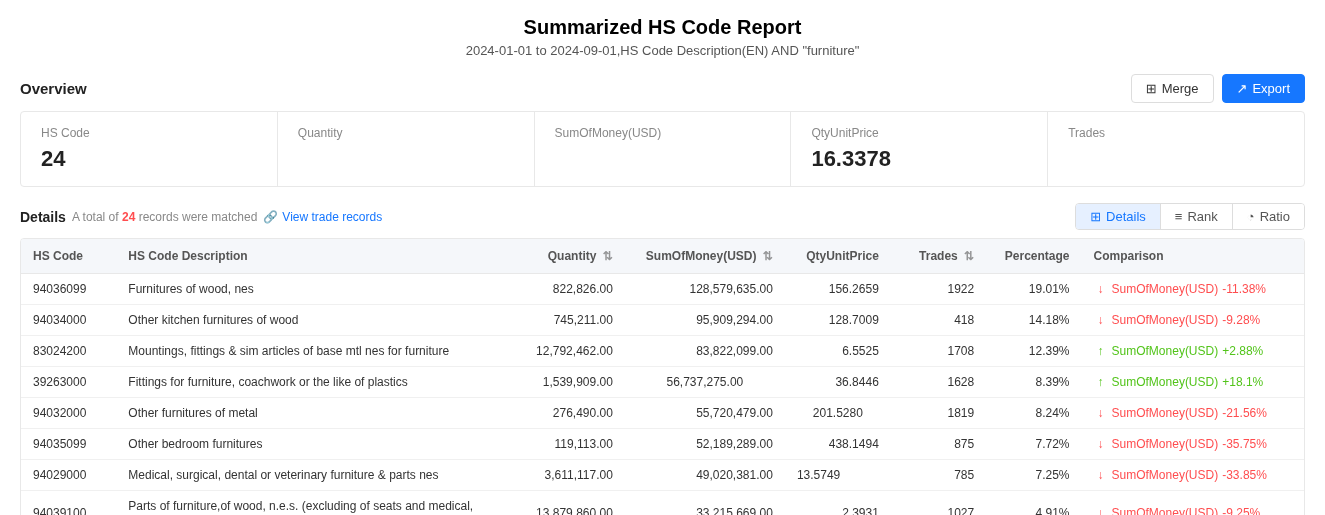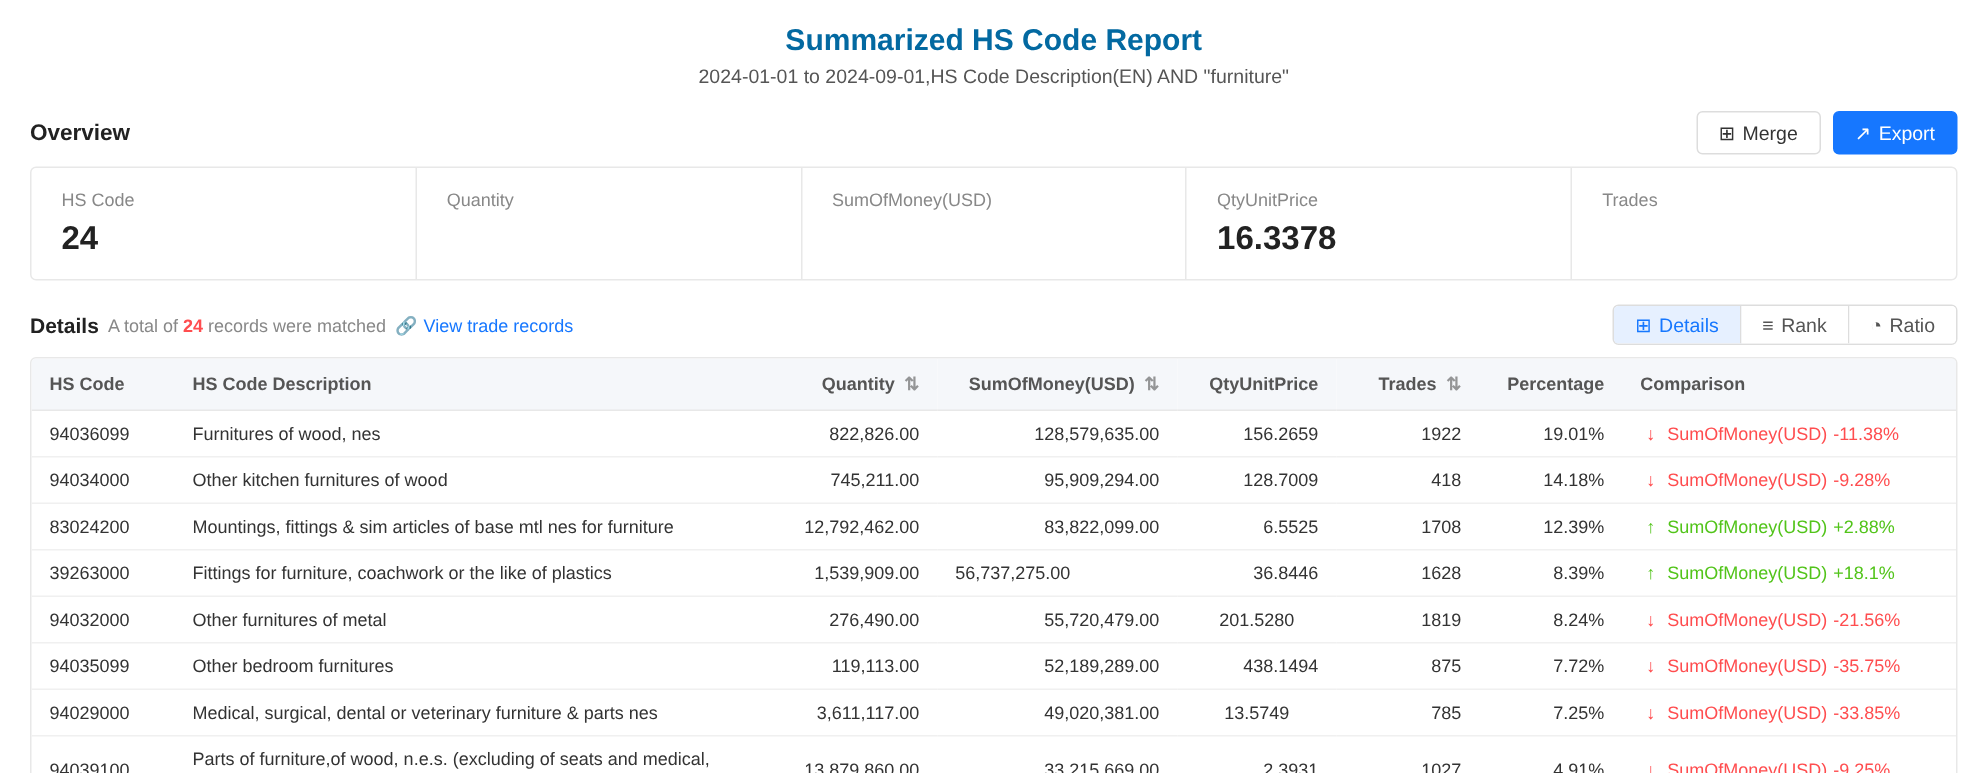--- a/index.html
+++ b/index.html
@@ -1,21 +1,21 @@
 <!DOCTYPE html>
 <html><head>
   <meta charset="utf-8">
   <style>
     * { box-sizing: border-box; margin: 0; padding: 0; }
     body { font-family: -apple-system, BlinkMacSystemFont, 'Segoe UI', sans-serif; font-size: 13px; background: #fff; color: #333; }
     
     .page { width: 1325px; min-height: 515px; padding: 16px 20px; }
     
     .header { text-align: center; margin-bottom: 8px; }
-    .header-title { font-size: 20px; font-weight: 600; color: #0369a1; }
+    .header-title { font-size: 20px; font-weight: 600; color: #000000; }
     .header-subtitle { font-size: 13px; color: #555; margin-top: 4px; }
     
     .overview-section { display: flex; align-items: center; justify-content: space-between; margin-top: 16px; margin-bottom: 8px; }
     .overview-label { font-size: 15px; font-weight: 600; color: #222; }
     .overview-actions { display: flex; gap: 8px; }
     
     .btn { display: flex; align-items: center; gap: 5px; padding: 6px 14px; border-radius: 4px; font-size: 13px; cursor: pointer; border: 1px solid #ddd; background: #fff; color: #333; }
     .btn-primary { background: #1677ff; color: #fff; border-color: #1677ff; }
     
     .stats-row { display: flex; gap: 0; border: 1px solid #e8e8e8; border-radius: 4px; margin-bottom: 16px; }
@@ -208,21 +208,21 @@
         </span>
         <span class="pos">SumOfMoney(USD)</span>
         <span class="pos">+2.88%</span>
       </div>
     </td>
   </tr>
             <tr>
     <td class="col-hscode">39263000</td>
     <td class="col-desc">Fittings for furniture, coachwork or the like of plastics</td>
     <td class="col-qty" style="text-align:right">1,539,909.00</td>
-    <td class="col-sum" style="text-align:left">56,737,275.00</td>
+    <td class="col-sum" style="text-align:center">56,737,275.00</td>
     <td class="col-unit" style="text-align:right">36.8446</td>
     <td class="col-trades" style="text-align:right">1628</td>
     <td class="col-pct" style="text-align:right">8.39%</td>
     <td class="col-comp">
       <div class="comp-cell">
         <span class="comp-icon pos">
           ↑
         </span>
         <span class="pos">SumOfMoney(USD)</span>
         <span class="pos">+18.1%</span>
@@ -263,21 +263,21 @@
         <span class="neg">SumOfMoney(USD)</span>
         <span class="neg">-35.75%</span>
       </div>
     </td>
   </tr>
             <tr>
     <td class="col-hscode">94029000</td>
     <td class="col-desc">Medical, surgical, dental or veterinary furniture &amp; parts nes</td>
     <td class="col-qty" style="text-align:right">3,611,117.00</td>
     <td class="col-sum" style="text-align:right">49,020,381.00</td>
-    <td class="col-unit" style="text-align:center">13.5749</td>
+    <td class="col-unit" style="text-align:left">13.5749</td>
     <td class="col-trades" style="text-align:right">785</td>
     <td class="col-pct" style="text-align:right">7.25%</td>
     <td class="col-comp">
       <div class="comp-cell">
         <span class="comp-icon neg">
           ↓
         </span>
         <span class="neg">SumOfMoney(USD)</span>
         <span class="neg">-33.85%</span>
       </div>

